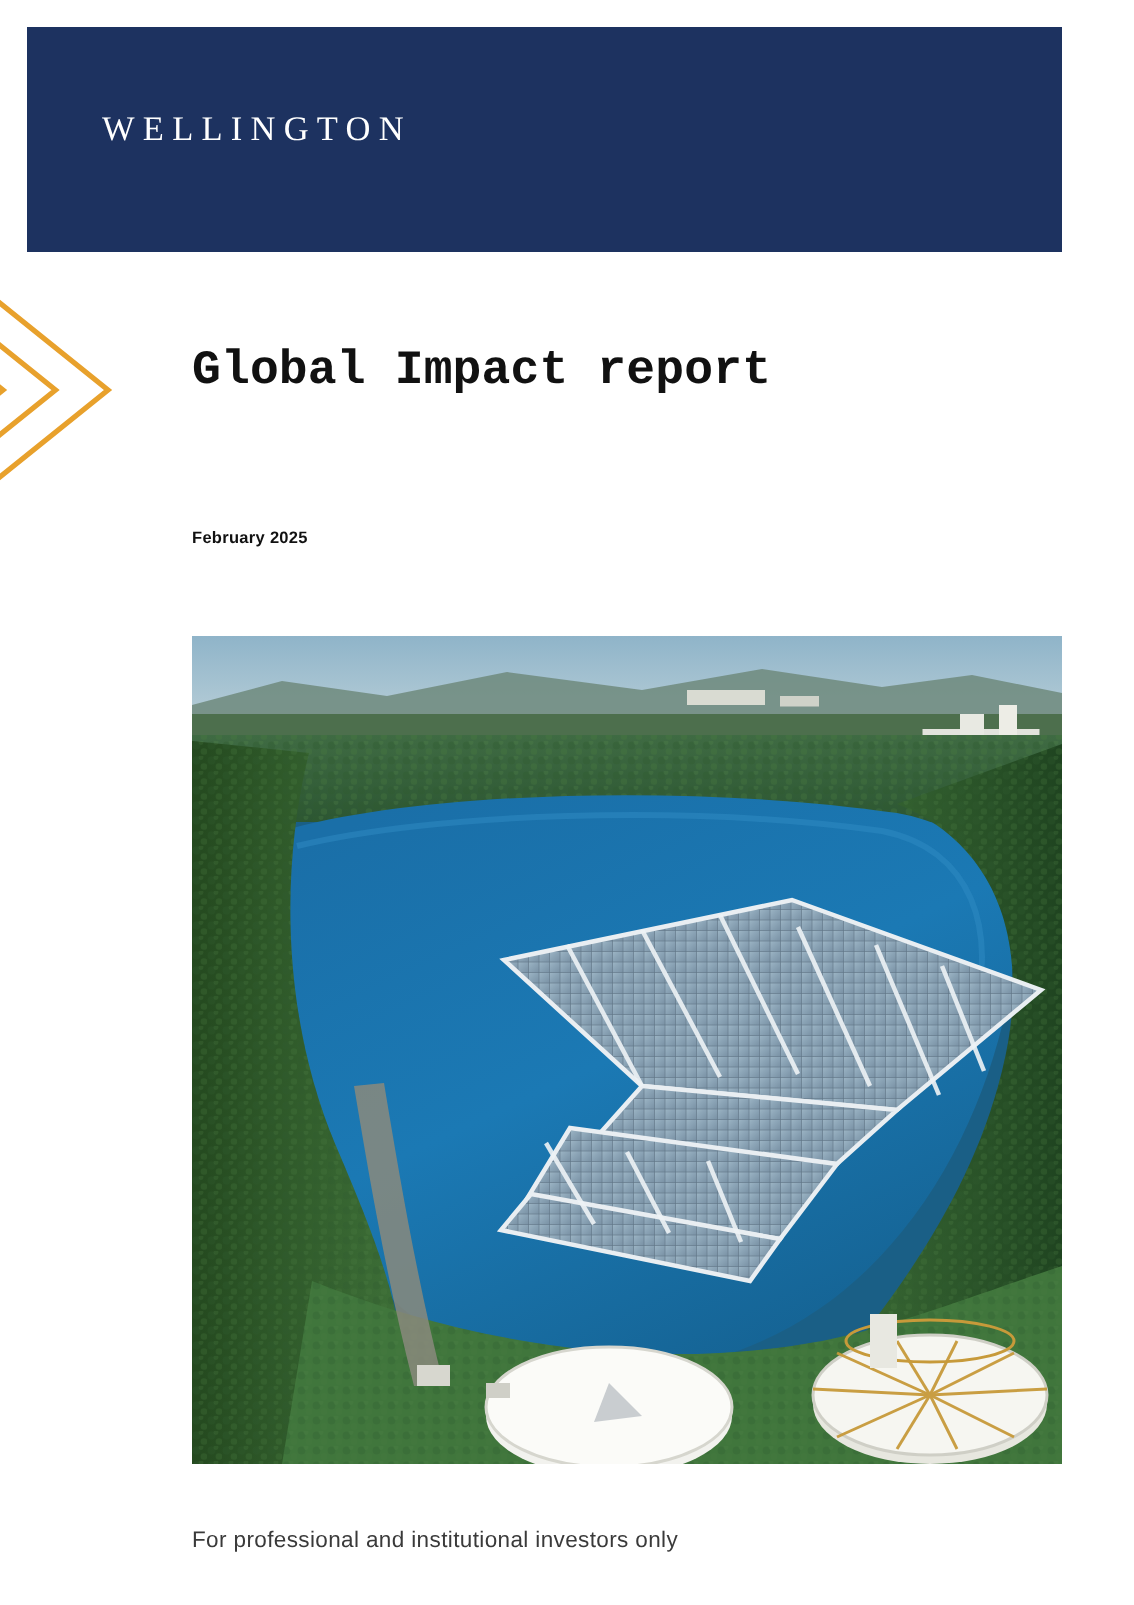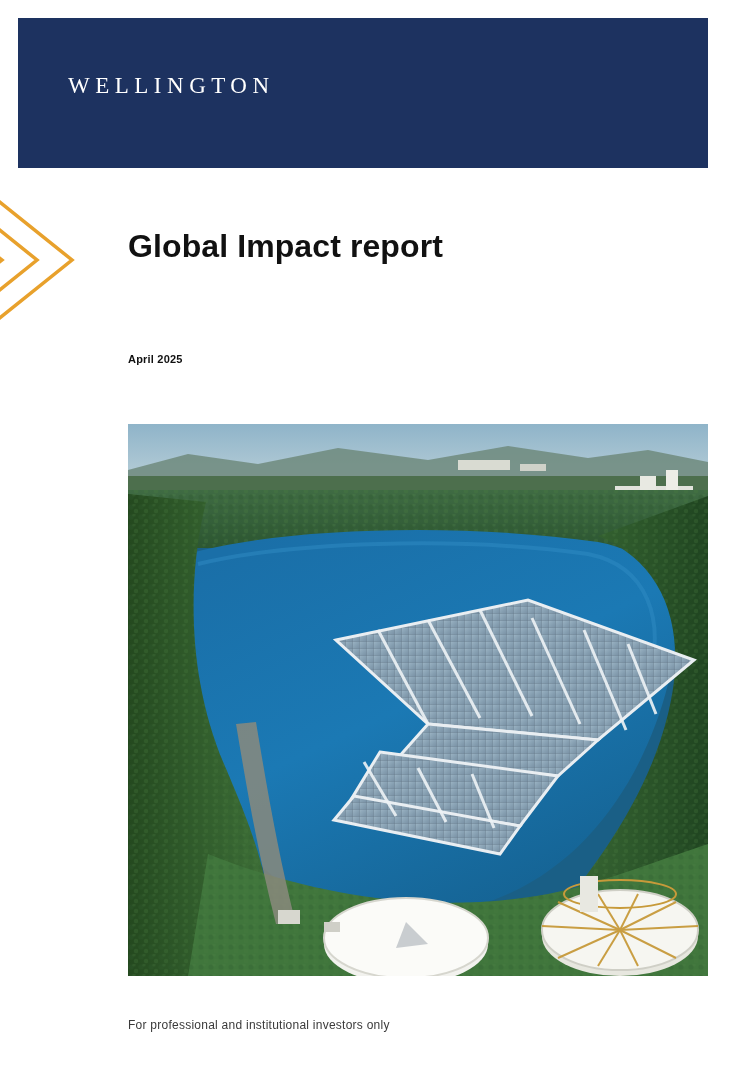--- a/index.html
+++ b/index.html
@@ -54,21 +54,21 @@
     left: 0px;
     top: 168px;
     width: 110px;
     height: 185px;
   }
   
   .title {
     position: absolute;
     left: 128px;
     top: 228px;
-    font-family: Liberation Sans, sans-serif;
+    font-family: Liberation Mono, monospace;
     font-size: 32px;
     font-weight: 700;
     color: #111111;
     letter-spacing: 0.1px;
   }
   .subtitle {
     position: absolute;
     left: 128px;
     top: 292px;
     width: 510px;
@@ -99,21 +99,21 @@
     background: #1a5f86;
   }
   .cover-image svg {
     display: block;
   }
   
   .footer {
     position: absolute;
     left: 128px;
     top: 1018px;
-    font-size: 12px;
+    font-size: 15px;
     color: #3a3a3a;
     letter-spacing: 0.25px;
   }
 </style>
 </head>
 <body>
 
 <div class="page">
 
   <div class="header-band">
@@ -128,21 +128,21 @@
         <polyline points="-40,2 72,92 -40,182"></polyline>
         <polyline points="-75,2 37,92 -75,182"></polyline>
         <polyline points="-110,2 2,92 -110,182"></polyline>
       </g>
     </svg>
   </div>
 
   <div class="title">Global Impact report</div>
 
 
-  <div class="date">April 2025</div>
+  <div class="date">February 2025</div>
 
   <div class="cover-image">
     <svg width="580" height="552" viewBox="0 0 580 552" xmlns="http://www.w3.org/2000/svg">
       <defs>
         <linearGradient id="sky" x1="0" y1="0" x2="0" y2="1">
           <stop offset="0%" stop-color="#8fb4c9"></stop>
           <stop offset="100%" stop-color="#b9cfd8"></stop>
         </linearGradient>
         <linearGradient id="water" x1="0.2" y1="0" x2="0.8" y2="1">
           <stop offset="0%" stop-color="#1a6fa8"></stop>

